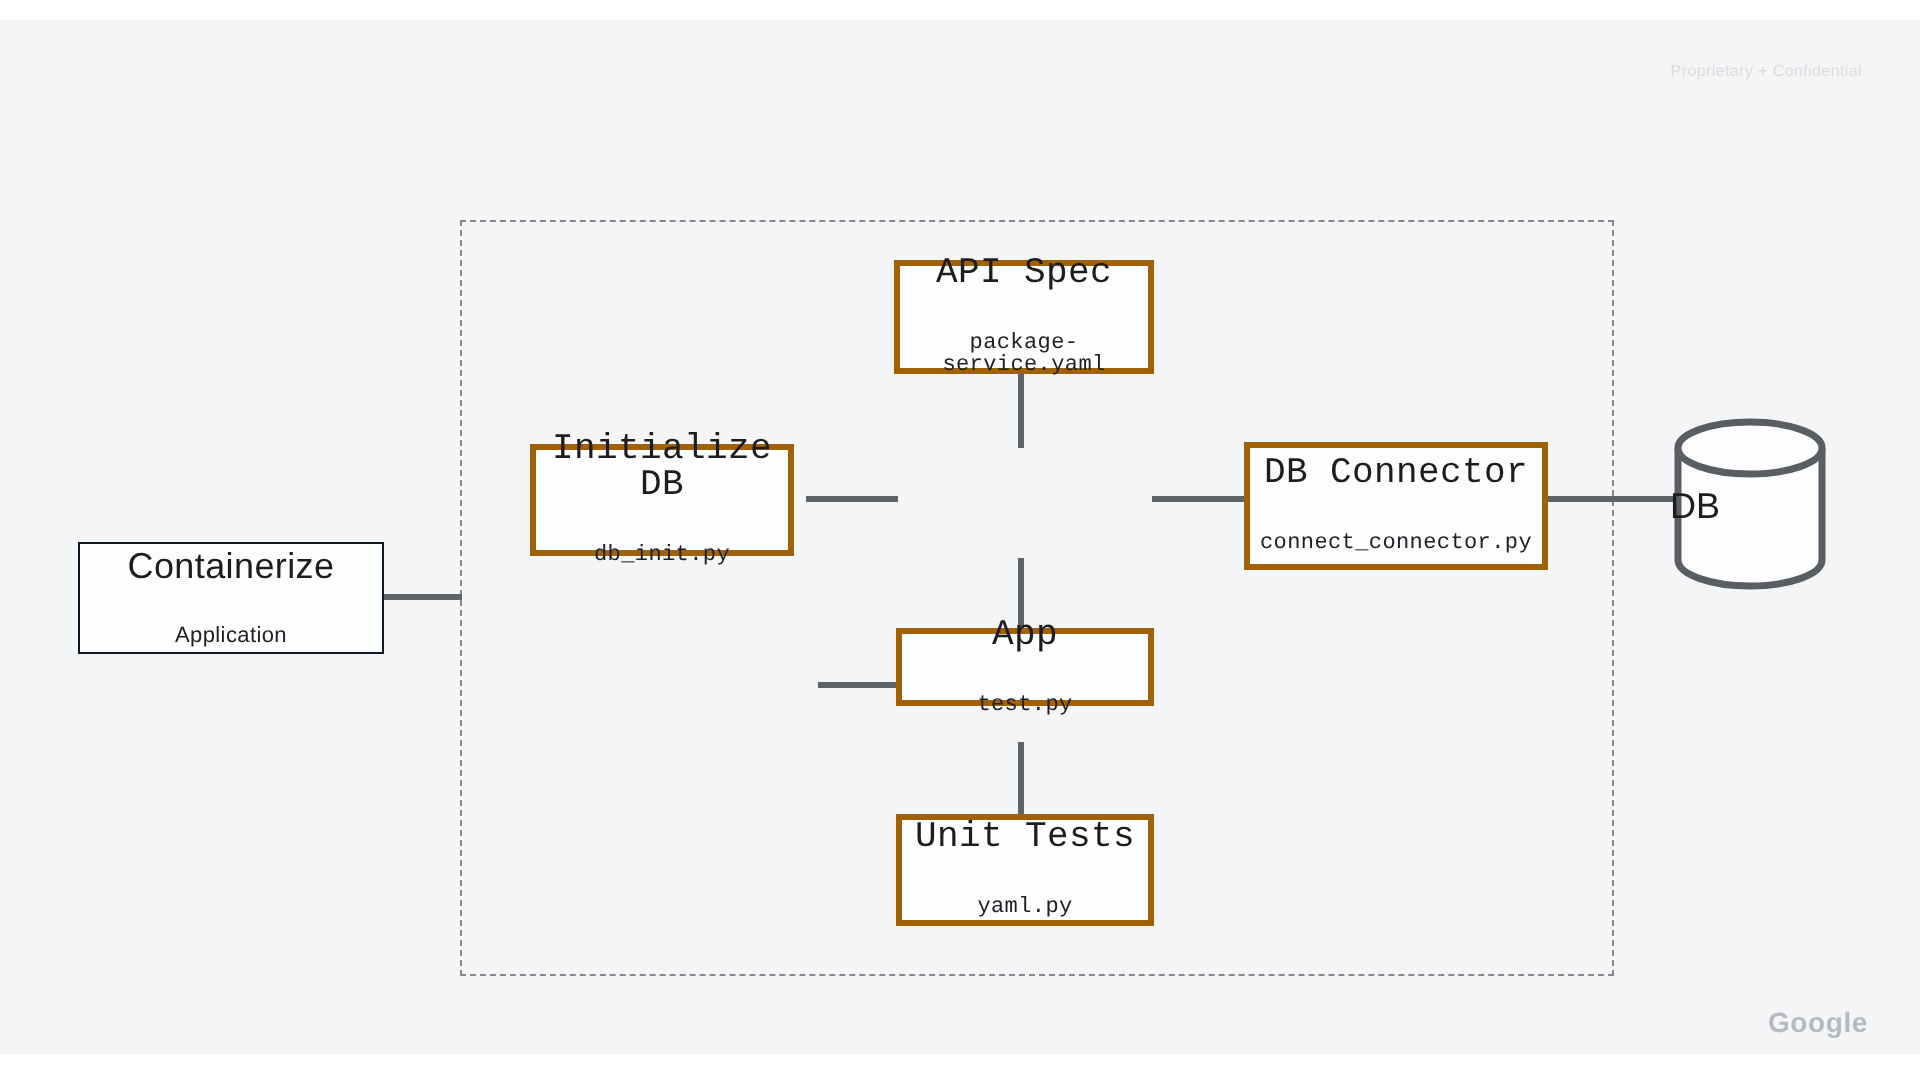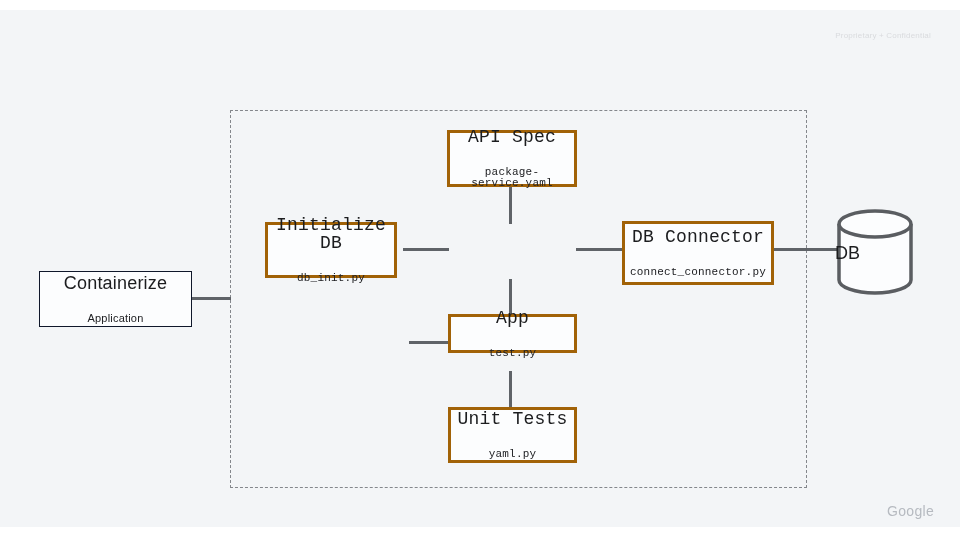--- a/index.html
+++ b/index.html
@@ -13,21 +13,21 @@
   .slide-title{
     position:absolute;left:48px;top:44px;
     font-size:30px;line-height:36px;color:#5f6368;letter-spacing:.2px;
   }
   .watermark{
     position:absolute;right:29px;top:31px;
     font-size:8px;color:#d9dbde;letter-spacing:.2px;
   }
   .brand{
     position:absolute;right:26px;bottom:21px;
-    font-size:14px;font-weight:400;color:#b6bac0;letter-spacing:.3px;
+    font-size:14px;font-weight:700;color:#b6bac0;letter-spacing:.3px;
   }
   .boundary{
     position:absolute;left:230px;top:110px;width:575px;height:376px;
     border:1px dashed #84878c;
   }
   .edge{position:absolute;background:#5f6368;}
   .node{
     position:absolute;box-sizing:border-box;background:#fcfdfe;
     display:flex;flex-direction:column;align-items:center;justify-content:center;
     gap:7px;text-align:center;

